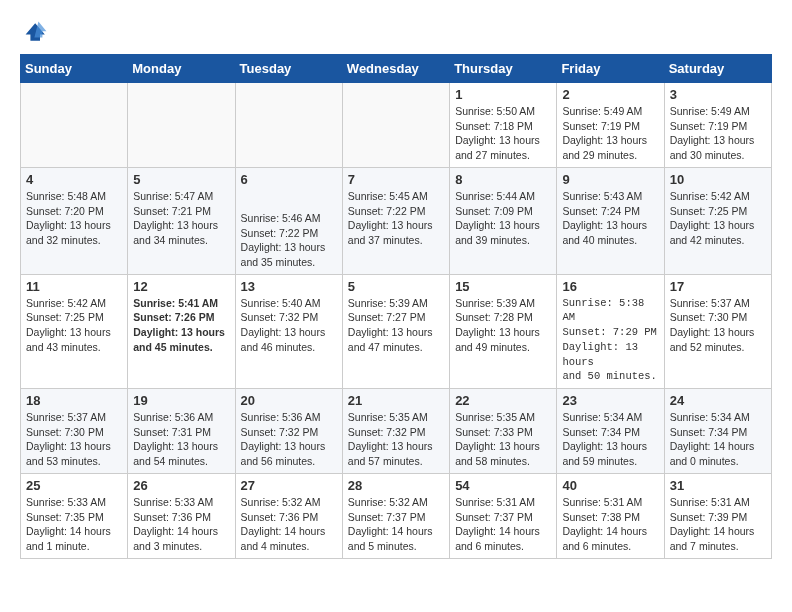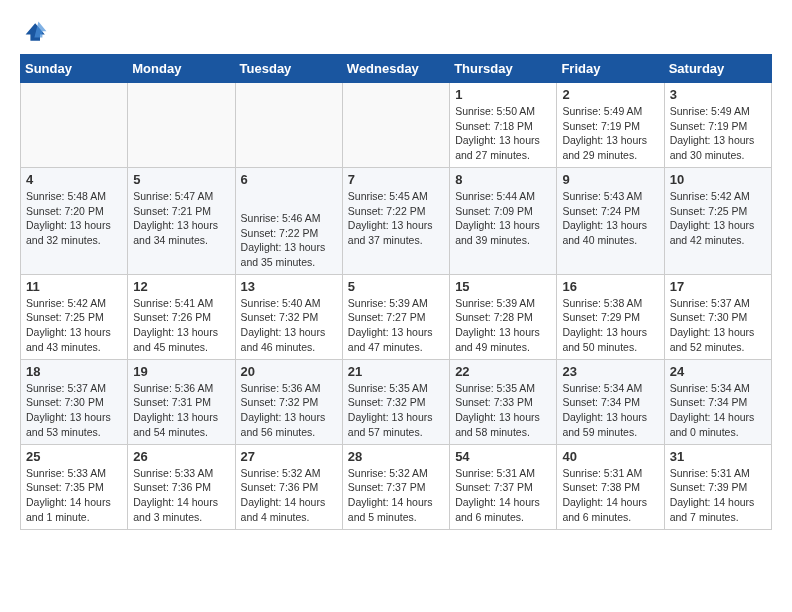--- a/index.html
+++ b/index.html
@@ -206,21 +206,21 @@
       <tr>
         <td>
           <span class="day-number">11</span>
           <div class="day-info" style="white-space: pre-line;">Sunrise: 5:42 AM
 Sunset: 7:25 PM
 Daylight: 13 hours
 and 43 minutes.</div>
         </td>
         <td>
           <span class="day-number">12</span>
-          <div class="day-info" style="white-space: pre-line;">Sunrise: 5:41 AM
+          <div class="day-info" style="white-space: pre-line; font-weight: bold;">Sunrise: 5:41 AM
 Sunset: 7:26 PM
 Daylight: 13 hours
 and 45 minutes.</div>
         </td>
         <td>
           <span class="day-number">13</span>
           <div class="day-info" style="white-space: pre-line;">Sunrise: 5:40 AM
 Sunset: 7:32 PM
 Daylight: 13 hours
 and 46 minutes.</div>
@@ -234,21 +234,21 @@
         </td>
         <td>
           <span class="day-number">15</span>
           <div class="day-info" style="white-space: pre-line;">Sunrise: 5:39 AM
 Sunset: 7:28 PM
 Daylight: 13 hours
 and 49 minutes.</div>
         </td>
         <td>
           <span class="day-number">16</span>
-          <div class="day-info" style="white-space: pre-line;">Sunrise: 5:38 AM
+          <div class="day-info" style="white-space: pre-line; font-family: Liberation Mono, monospace;">Sunrise: 5:38 AM
 Sunset: 7:29 PM
 Daylight: 13 hours
 and 50 minutes.</div>
         </td>
         <td>
           <span class="day-number">17</span>
           <div class="day-info" style="white-space: pre-line;">Sunrise: 5:37 AM
 Sunset: 7:30 PM
 Daylight: 13 hours
 and 52 minutes.</div>

